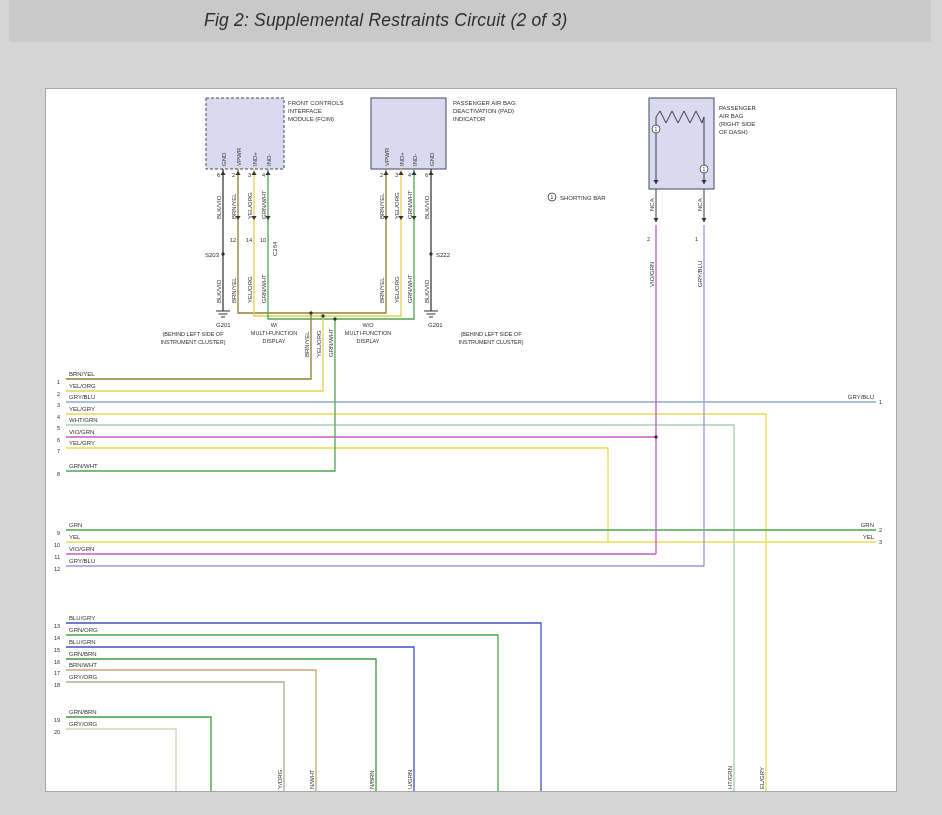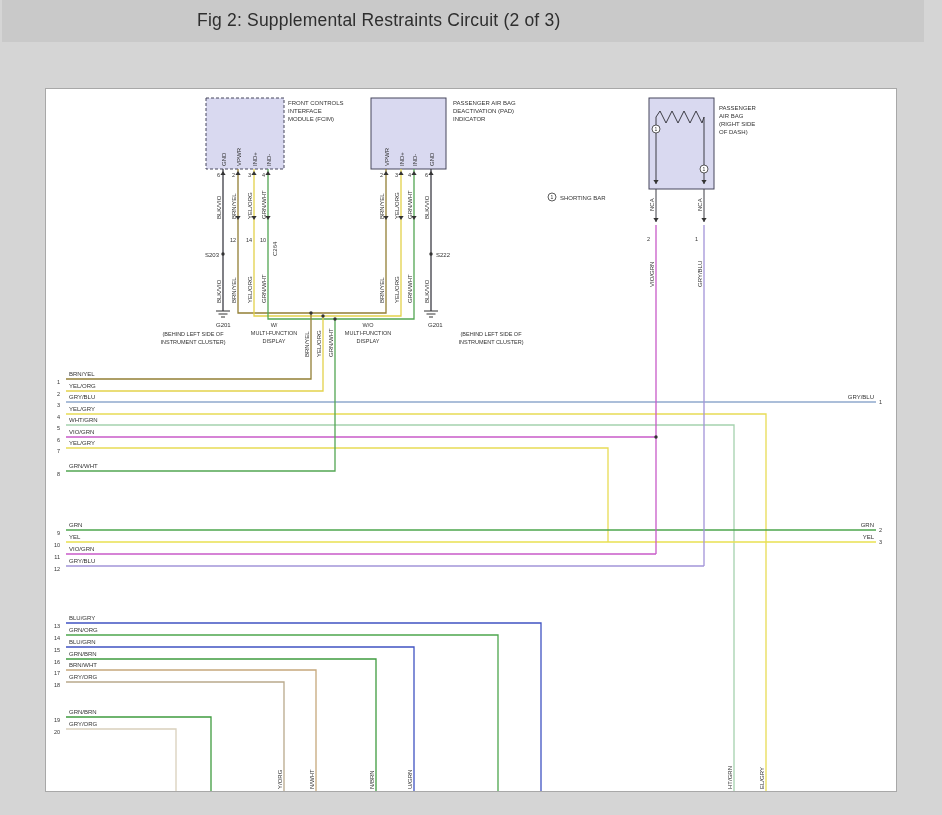--- a/index.html
+++ b/index.html
@@ -3,22 +3,23 @@
 <meta charset="utf-8">
 <style>
   html,body{margin:0;padding:0;}
   body{
     width:942px;height:815px;overflow:hidden;
     background:#d5d5d5;
     font-family:"Liberation Sans",sans-serif;
     position:relative;
   }
   .header{
-    position:absolute;left:2px;top:0;width:922px;height:42px;
+    position:absolute;left:9px;top:0;width:922px;height:42px;
     background:#c9c9c9;
+    font-style:italic;
   }
   .title{
     position:absolute;left:195px;top:10px;
     font-size:17.5px;color:#2e2e2e;letter-spacing:0.2px;
   }
   .canvas{
     position:absolute;left:45px;top:88px;width:850px;height:702px;
     background:#ffffff;border:1px solid #a8a8a8;
   }
   .canvas svg{position:absolute;left:0;top:0;}

